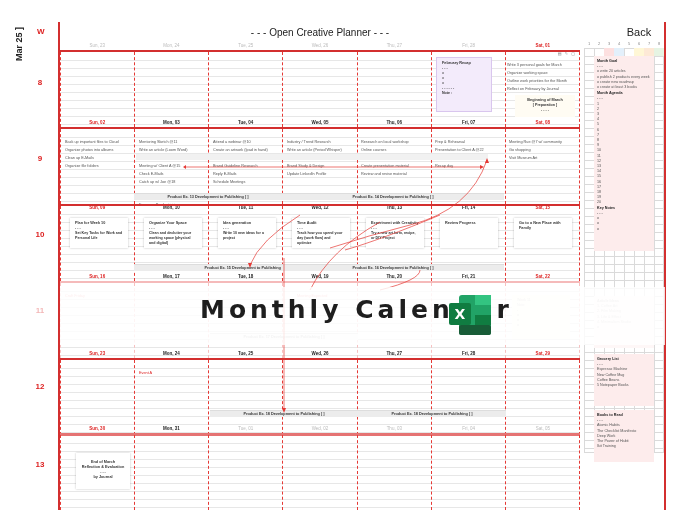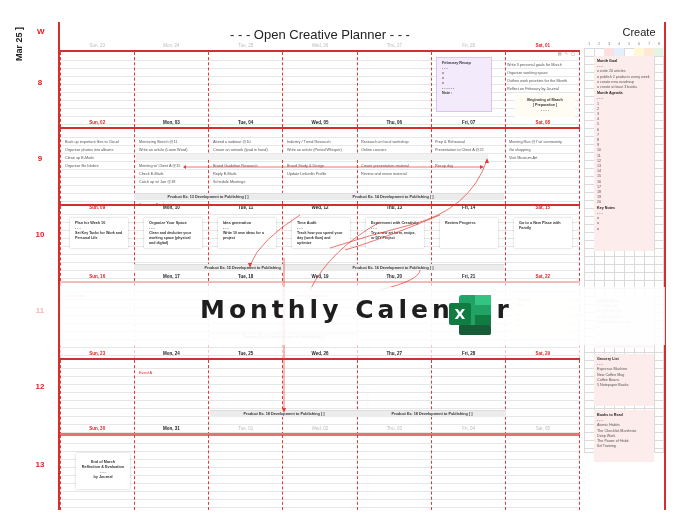--- a/index.html
+++ b/index.html
@@ -1,21 +1,21 @@
 <!DOCTYPE html>
 <html><head>
 <meta charset="utf-8">
 <style>
   * { box-sizing: border-box; margin: 0; padding: 0; }
   html, body { width: 700px; height: 525px; background: #ffffff; overflow: hidden; }
   body { position: relative; font-family: "Liberation Sans", sans-serif; color: #222; }
 
   .month-label { position: absolute; left: 14px; top: 22px; width: 20px; height: 44px; writing-mode: vertical-rl; transform: rotate(180deg); font-size: 9px; font-weight: bold; color: #222; text-align: center; }
   .w-label { position: absolute; left: 37px; top: 27px; font-size: 8px; font-weight: bold; color: #d22; }
-  .planner-title { position: absolute; left: 60px; top: 27px; width: 520px; text-align: center; font-size: 13px; color: #222; }
+  .planner-title { position: absolute; left: 60px; top: 27px; width: 520px; text-align: center; font-size: 10px; color: #222; }
   .notes-title { position: absolute; left: 584px; top: 26px; width: 110px; text-align: center; font-size: 11px; color: #222; }
 
   .left-rule { position: absolute; left: 58px; top: 22px; width: 2px; height: 488px; background: #d32f2f; }
   .right-rule { position: absolute; left: 664px; top: 22px; width: 2px; height: 488px; background: #d32f2f; }
 
   .week-label { position: absolute; left: 30px; width: 20px; text-align: center; font-size: 8px; font-weight: bold; color: #d22; }
   .week-label.faded { color: #f3b7b7; }
 
   .week { position: absolute; left: 60px; width: 520px; }
   .week .topline { position: absolute; left: 0; right: 0; top: 0; height: 2px; background: #d32f2f; }
@@ -62,21 +62,21 @@
   .excel-icon { position: absolute; left: 447px; top: 293px; width: 46px; height: 44px; }
 
   .arrow-layer { position: absolute; left: 0; top: 0; width: 700px; height: 525px; pointer-events: none; }
 </style>
 </head>
 <body>
 
 <div class="month-label">Mar 25 ]</div>
 <div class="w-label">W</div>
 <div class="planner-title">- - - Open Creative Planner - - -</div>
-<div class="notes-title">Create</div>
+<div class="notes-title">Back</div>
 
 <div class="left-rule"></div>
 <div class="right-rule"></div>
 
 <div class="week-label" style="top:78px">8</div>
 <div class="week-label" style="top:154px">9</div>
 <div class="week-label" style="top:230px">10</div>
 <div class="week-label faded" style="top:306px">11</div>
 <div class="week-label" style="top:382px">12</div>
 <div class="week-label" style="top:460px">13</div>

